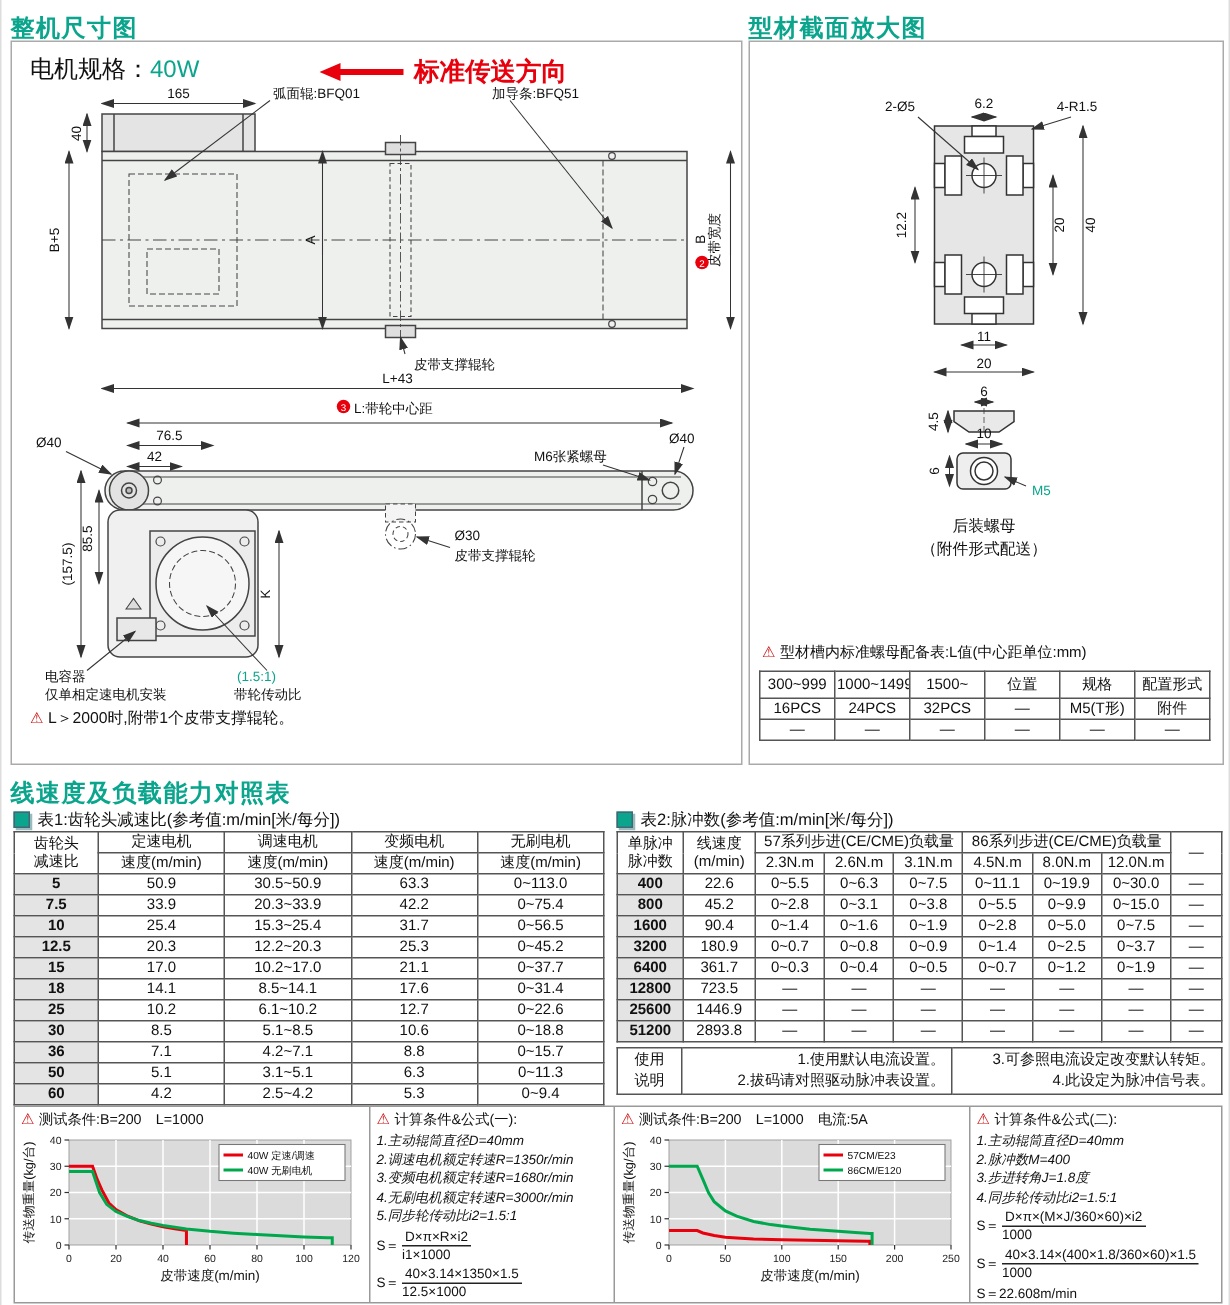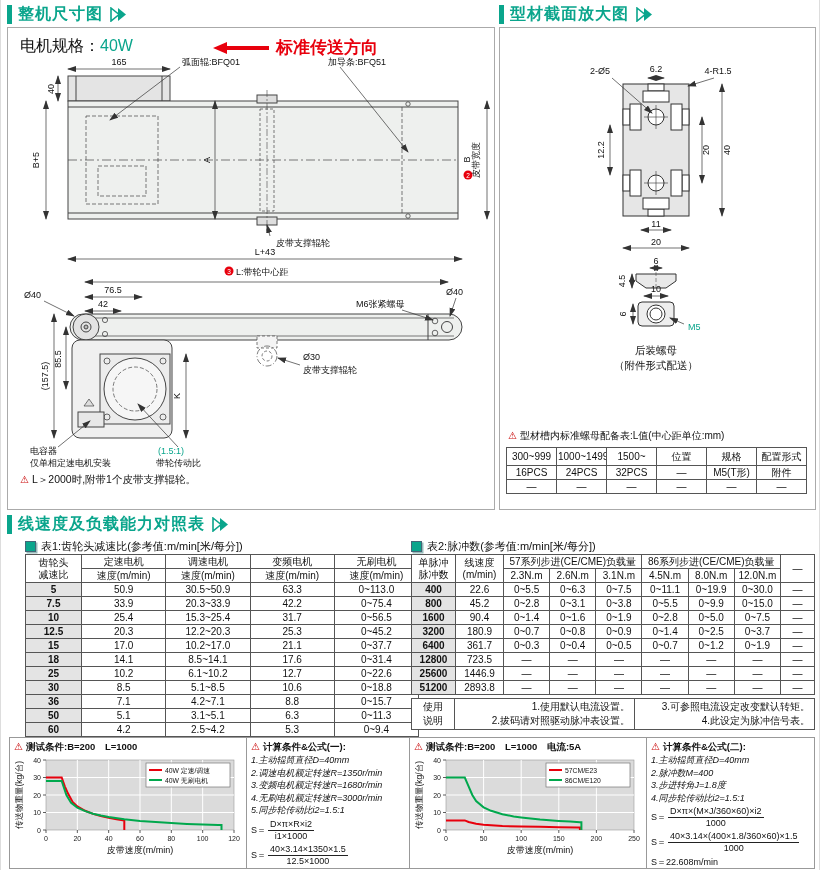--- a/index.html
+++ b/index.html
@@ -1,19 +1,19 @@
 <!DOCTYPE html>
 <html><head>
 <meta charset="utf-8">
 <style>
   html,body{margin:0;padding:0;background:#fff;}
   body{width:820px;height:870px;font-family:"Liberation Sans","DejaVu Sans",sans-serif;color:#111;position:relative;overflow:hidden;}
   .page{position:absolute;inset:0;border-left:1px solid #ddd;border-right:1px solid #ddd;}
   
-  .sec-header{position:absolute;display:flex;align-items:center;gap:6px;height:22px;}
+  .sec-header{position:absolute;display:flex;align-items:center;gap:6px;height:22px;flex-direction:column;}
   .sec-bar{width:5px;height:19px;background:var(--ac);}
   .sec-title{font-size:16px;font-weight:bold;color:var(--ac);letter-spacing:1px;}
   .box{position:absolute;border:1px solid #aaa;background:#fff;}
   
   .teal{color:var(--ac);}
   .warn{color:#cc1111;font-size:10px;margin-right:3px;}
   .note-line{font-size:10.5px;line-height:15px;white-space:nowrap;}
   .motor-line{position:absolute;left:12px;top:8px;font-size:16px;}
   .dir{position:absolute;left:205px;top:8px;display:flex;align-items:center;gap:5px;color:#e8000d;font-weight:bold;font-size:17px;}
   
@@ -21,25 +21,25 @@
   .dtable th,.dtable td{border:1px solid #555;font-size:10px;font-weight:normal;text-align:center;padding:0 1px;height:13px;line-height:12px;overflow:hidden;white-space:nowrap;background:#fff;}
   .dtable tbody th{background:#e4e4e4;font-weight:bold;}
   .tbl-title{display:flex;align-items:center;gap:5px;font-size:11px;height:16px;white-space:nowrap;}
   .sq{width:9px;height:9px;background:var(--ac);border:1px solid #467;box-shadow:1.5px 1.5px 0 #9bb;}
   .usage td{border:1px solid #555;font-size:10px;text-align:right;padding:1px 4px;line-height:14px;vertical-align:middle;background:#fff;}
   .usage .ulab{text-align:center;width:34px;}
   
   .charts-row{position:absolute;left:8px;top:737px;width:804px;height:130px;border:1px solid #999;display:flex;}
   .chart-cell{border-right:1px solid #999;padding:2px 4px;box-sizing:border-box;}
   .chart-cell:last-child{border-right:none;}
-  .cond{font-size:9.5px;font-weight:bold;white-space:nowrap;height:14px;line-height:14px;}
+  .cond{font-size:9.5px;font-weight:normal;white-space:nowrap;height:14px;line-height:14px;}
   svg.chart{width:228px;height:112px;display:block;}
   .flines div{font-size:9px;line-height:12.5px;white-space:nowrap;font-style:italic;}
   .eq{font-size:9px;margin-top:2px;white-space:nowrap;display:flex;align-items:center;}
-  .frac{display:inline-block;text-align:center;vertical-align:middle;margin-left:2px;}
+  .frac{display:inline-block;vertical-align:middle;margin-left:2px;}
   .num{display:block;border-bottom:1px solid #222;padding:0 2px;line-height:11px;}
   .den{display:block;line-height:11px;}
   .res{font-size:9px;margin-top:2px;}
   svg text{font-family:inherit;}
 </style>
 </head>
 <body style="--ac:#0aa58c">
 
 <div class="page">
 
@@ -315,21 +315,21 @@
 
   <div class="sec-header" style="left:6px;top:513px;">
     <span class="sec-bar"></span>
     <span class="sec-title">线速度及负载能力对照表</span>
     <svg width="20" height="15">
         <polygon points="2,1 10,7.5 2,14" fill="#fff" stroke="#0aa58c" stroke-width="1.6"></polygon>
         <polygon points="9,1 17,7.5 9,14" fill="#0aa58c"></polygon>
       </svg>
   </div>
 
-  <div style="position:absolute;left:8px;top:538px;width:394px;margin-left:16px;">
+  <div style="position:absolute;left:8px;top:538px;width:394px;">
     <div class="tbl-title">
       <span class="sq"></span>
       <span>表1:齿轮头减速比(参考值:m/min[米/每分])</span>
     </div>
     <table class="dtable">
       <colgroup>
           <col style="width:56px">
           <col>
           <col>
           <col>

